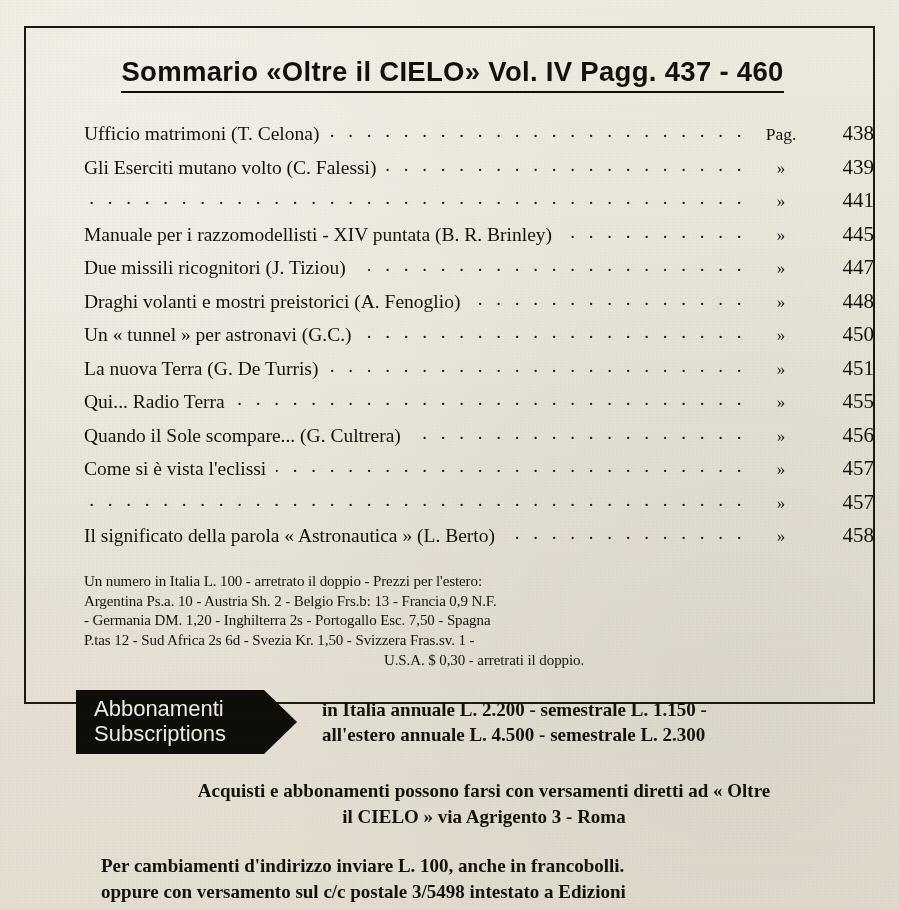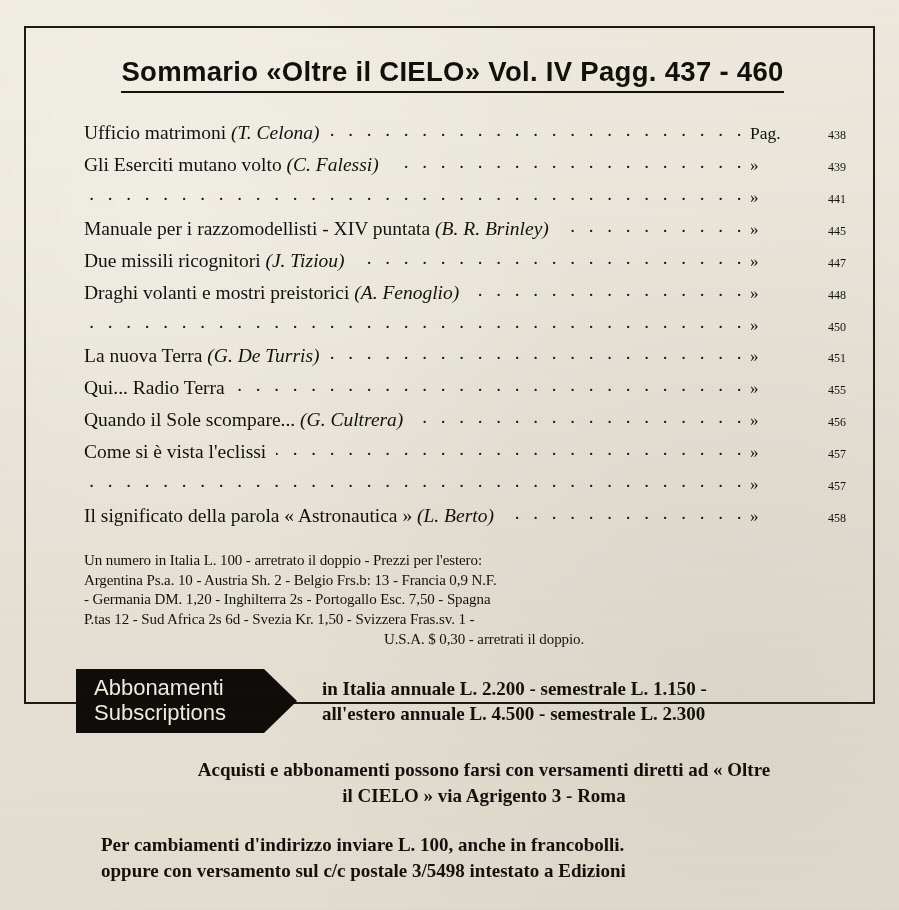--- a/index.html
+++ b/index.html
@@ -78,51 +78,50 @@
     font-size: 19.5px;
     line-height: 1.0;
     margin-bottom: 12.5px;
     white-space: nowrap;
   }
   .toc-title {
     flex: 0 0 auto;
     padding-right: 6px;
   }
   .toc-title .auth {
-    font-style: italic;
   }
   .dots {
     flex: 1 1 auto;
     position: relative;
     height: 16px;
     overflow: hidden;
     margin: 0 4px;
   }
   .dots::after {
     content: ".  .  .  .  .  .  .  .  .  .  .  .  .  .  .  .  .  .  .  .  .  .  .  .  .  .  .  .  .  .  .  .  .  .  .  .  .  .  .  .  .  .  .  .  .  .  .  .  .  .  .  .  .  .";
     position: absolute;
     right: 0;
     bottom: 0;
     letter-spacing: 4.5px;
     font-size: 19px;
     color: #1b1812;
   }
   .toc-mark {
     flex: 0 0 62px;
-    text-align: left;
+    text-align: center;
     font-size: 17px;
     padding-right: 16px;
   }
   .toc-mark.pag {
     font-size: 17.5px;
   }
   .toc-page {
     flex: 0 0 46px;
-    text-align: left;
-    font-size: 12px;
+    text-align: right;
+    font-size: 21px;
   }
 
   
   .prices {
     margin: 26px 0 0 28px;
     width: 800px;
     font-family: "Liberation Serif", serif;
     font-weight: normal;
     font-size: 15px;
     line-height: 1.31;
@@ -237,20 +236,21 @@
         </div>
 
         <div class="toc-row">
           <span class="toc-title"><span>Draghi volanti e mostri preistorici</span> <span class="auth">(A. Fenoglio)</span></span>
           <span class="dots"></span>
           <span class="toc-mark">»</span>
           <span class="toc-page">448</span>
         </div>
 
         <div class="toc-row">
+          <span class="toc-title"><span>Un « tunnel » per astronavi</span> <span class="auth">(G.C.)</span></span>
           <span class="dots"></span>
           <span class="toc-mark">»</span>
           <span class="toc-page">450</span>
         </div>
 
         <div class="toc-row">
           <span class="toc-title"><span>La nuova Terra</span> <span class="auth">(G. De Turris)</span></span>
           <span class="dots"></span>
           <span class="toc-mark">»</span>
           <span class="toc-page">451</span>

